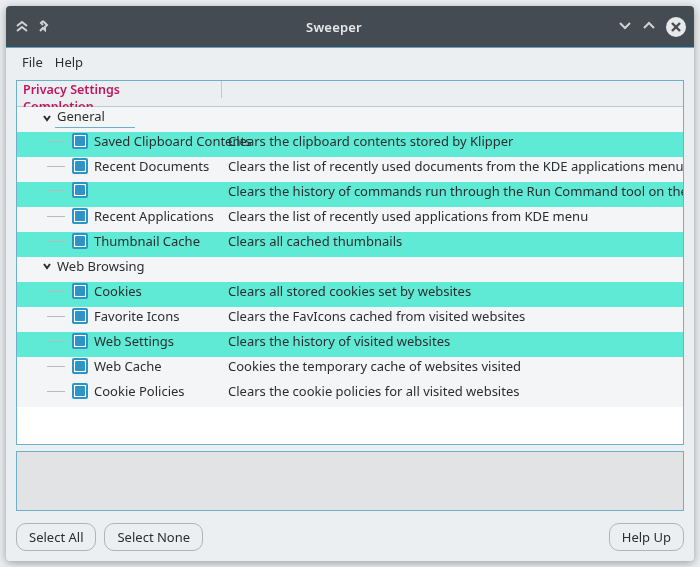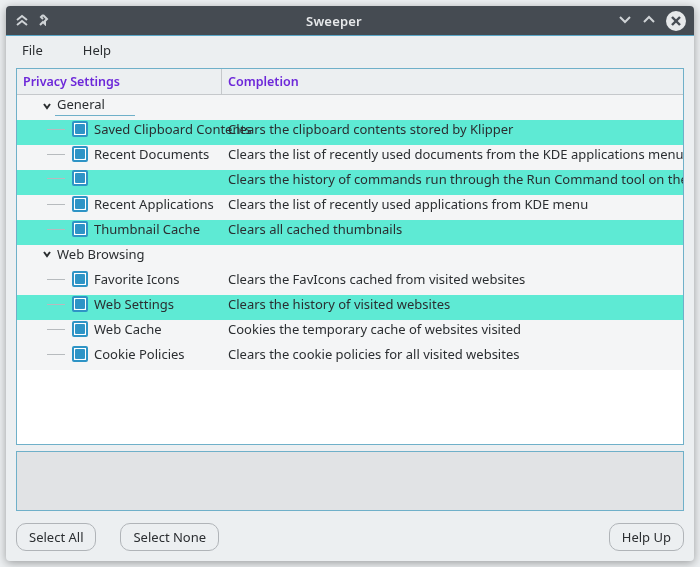--- a/index.html
+++ b/index.html
@@ -17,21 +17,21 @@
   .window {
     position:absolute; inset:6px;
     background:#eceff1;
     border-radius:4px;
     box-shadow:0 2px 10px rgba(0,0,0,0.35);
     overflow:hidden;
     display:flex; flex-direction:column;
   }
   
   .titlebar {
-    height:30px;
+    height:42px;
     background:#454b52;
     color:#e6e8ea;
     display:flex; align-items:center;
     padding:0 8px 0 10px;
     border-bottom:1px solid #5aa7c8;
   }
   .tb-left { display:flex; align-items:center; gap:10px; }
   .tb-left svg { width:12px; height:12px; stroke:#cfd3d6; stroke-width:2; fill:none; }
   .tb-title { flex:1; text-align:center; font-size:13px; font-weight:600; letter-spacing:0.2px; }
   .tb-right { display:flex; align-items:center; gap:10px; }
@@ -40,40 +40,41 @@
     width:20px; height:20px; border-radius:50%;
     background:#e6e8ea;
     display:flex; align-items:center; justify-content:center;
   }
   .tb-close svg { width:10px; height:10px; stroke:#454b52; stroke-width:2.4; fill:none; }
   
   .menubar {
     height:28px;
     display:flex; align-items:center;
     padding:0 10px;
-    gap:28px;
+    gap:0;
   }
   .menu-item { padding:3px 6px; cursor:default; }
   
   .content { flex:1; padding:4px 10px 10px 10px; display:flex; flex-direction:column; gap:6px; }
   .tree-panel {
     flex:1;
     border:1px solid #6fb0c9;
     background:#fff;
     display:flex; flex-direction:column;
     overflow:hidden;
   }
   .tree-header {
     display:flex;
     height:26px;
     border-bottom:1px solid #c5c8cb;
     background:#eceff1;
     font-size:12.5px;
     font-weight:600;
-    color:#6d28d9;
+    color:#be185d;
+    flex-direction:column;
   }
   .col-settings { width:205px; display:flex; align-items:center; padding-left:6px; border-right:1px solid #c5c8cb; }
   .col-desc { flex:1; display:flex; align-items:center; padding-left:6px; }
   .tree-body { flex:1; overflow:auto; }
   .row {
     display:flex;
     height:25px;
     align-items:flex-start;
   }
   .row.even { background:#f4f5f6; }
@@ -137,21 +138,21 @@
   .btn {
     height:28px;
     padding:0 12px;
     border:1px solid #b0b4b8;
     background:#eceff1;
     border-radius:10px;
     font-size:13px;
     display:flex; align-items:center;
     cursor:default;
   }
-  .btn + .btn { margin-left:24px; }
+  .btn + .btn { margin-left:8px; }
   .spacer { flex:1; }
 </style>
 </head>
 <body>
 
 <div class="window">
 
   <div class="titlebar">
     <div class="tb-left">
       <span>
@@ -285,20 +286,33 @@
               <div class="lines"></div>
               <span class="expander">
                 <svg viewBox="0 0 10 10">
                   <polyline points="2,3 5,7 8,3"></polyline>
                 </svg>
               </span>
               <span class="group-label">Web Browsing</span>
             </div>
             <div class="cell-desc"></div>
           </div>
+          <div class="row odd last-group">
+            <div class="cell-label">
+              <div class="lines">
+                <div class="v2"></div>
+                <div class="h"></div>
+              </div>
+              <span class="chk">
+                <span class="tick"></span>
+              </span>
+              <span class="item-label">Cookies</span>
+            </div>
+            <div class="cell-desc">Clears all stored cookies set by websites</div>
+          </div>
           <div class="row even last-group">
             <div class="cell-label">
               <div class="lines">
                 <div class="v2"></div>
                 <div class="h"></div>
               </div>
               <span class="chk">
                 <span class="tick"></span>
               </span>
               <span class="item-label">Favorite Icons</span>

